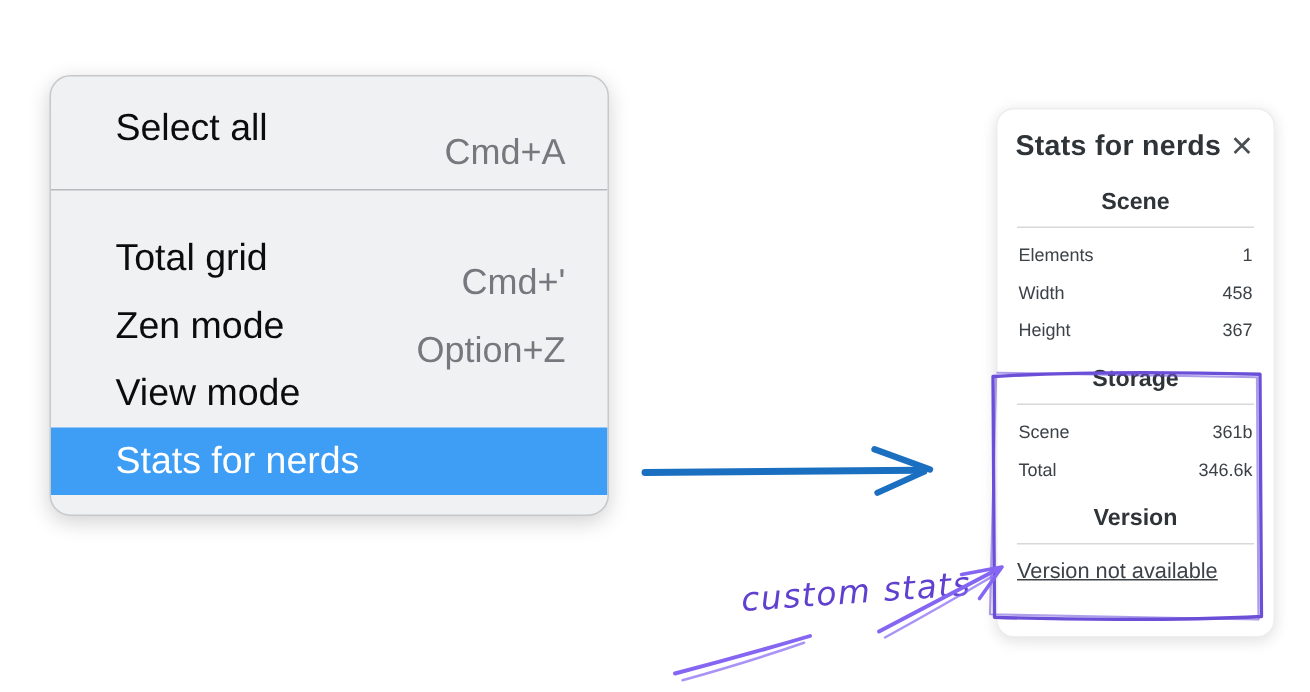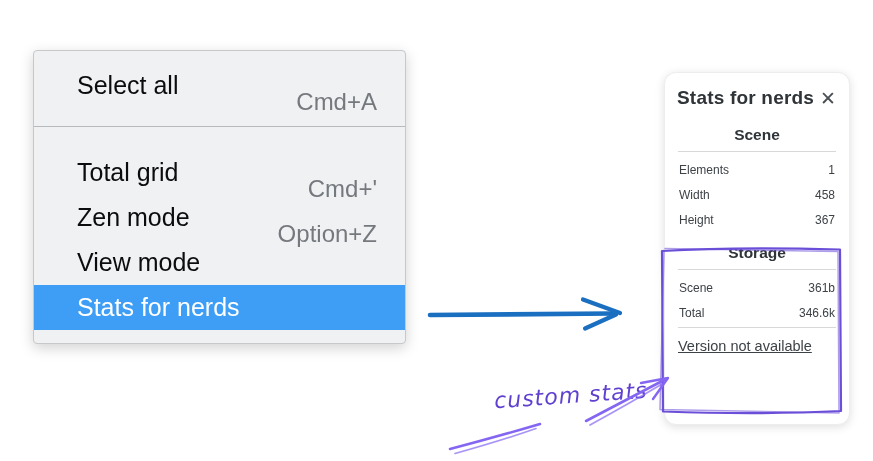--- a/index.html
+++ b/index.html
@@ -22,21 +22,21 @@
     background:#ffffff;
     font-family:"Liberation Sans",sans-serif;
     overflow:hidden;
   }
 
   
   .menu{
     position:absolute;left:33px;top:50px;width:373px;height:294px;
     background:var(--menu-bg);
     border:1px solid var(--menu-border);
-    border-radius:4px;
+    border-radius:14px;
     box-shadow:0 4px 14px rgba(0,0,0,.18);
     padding-top:12px;
     overflow:hidden;
   }
   .menu-item{
     height:45px;
     display:flex;align-items:center;justify-content:space-between;
     padding:0 28px 0 43px;
     font-size:25px;
     color:var(--menu-text);
@@ -171,20 +171,21 @@
   <hr>
   <div class="stat-row">
     <span>Scene</span>
     <span>361b</span>
   </div>
   <div class="stat-row">
     <span>Total</span>
     <span>346.6k</span>
   </div>
 
+  <div class="section-header">Version</div>
   <hr>
   <div class="stat-note">Version not available</div>
 </div>
 
 <div class="annotation-text" style="color: rgb(96, 64, 207);">custom stats</div>
 
 <svg class="overlay" viewBox="0 0 873 461">
 
   <g fill="none" stroke-linecap="round" stroke="#1b6fc0">
     <path d="M430,315 L612,313.5" stroke-width="4.6"></path>

